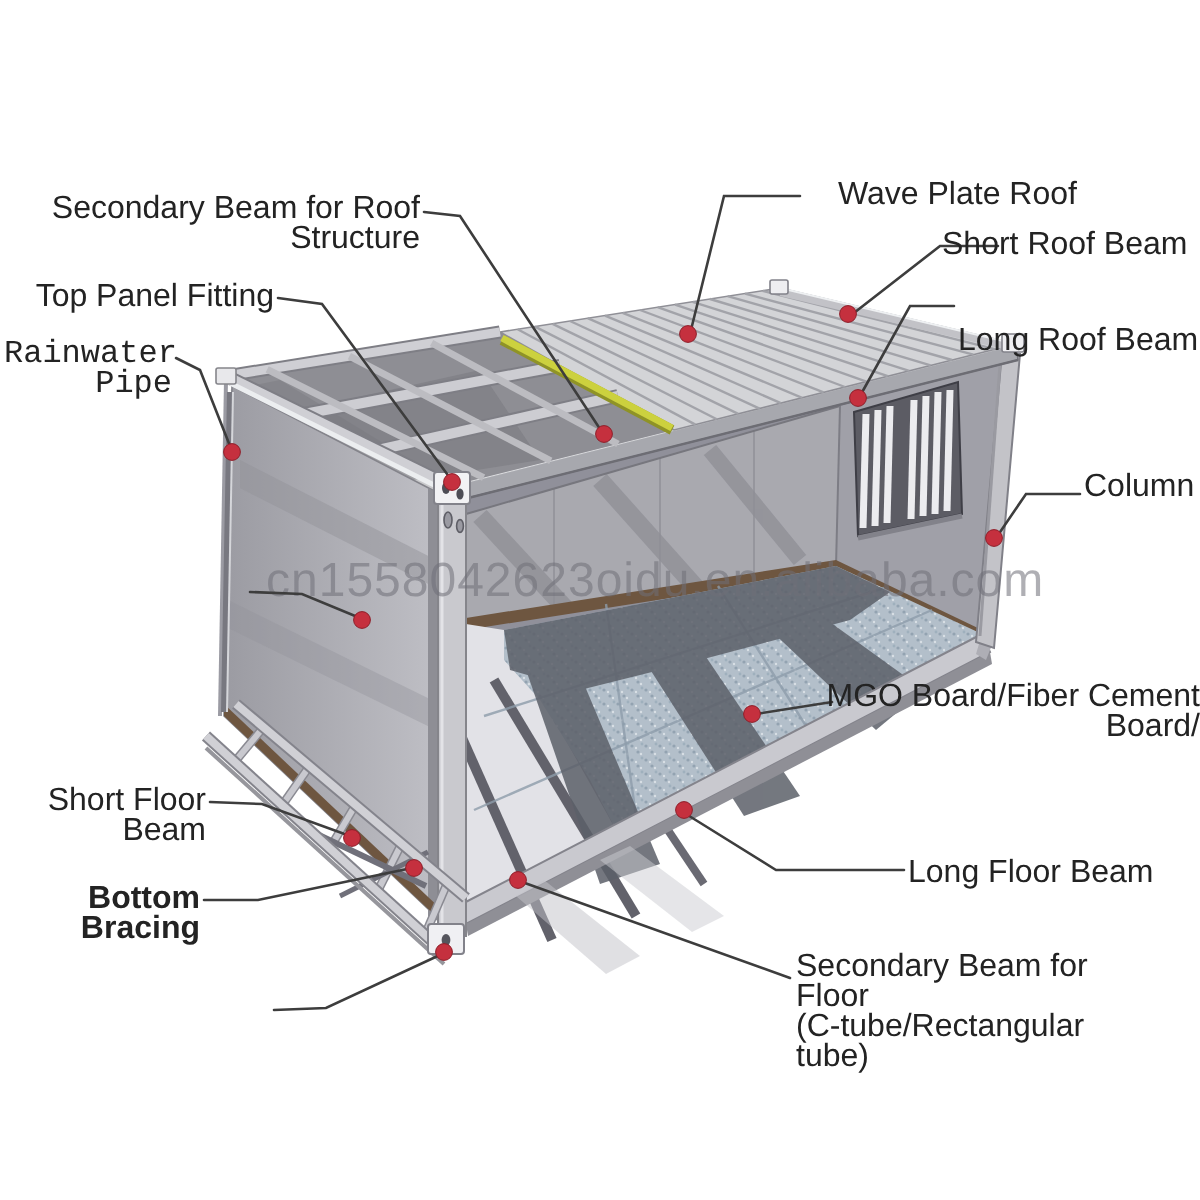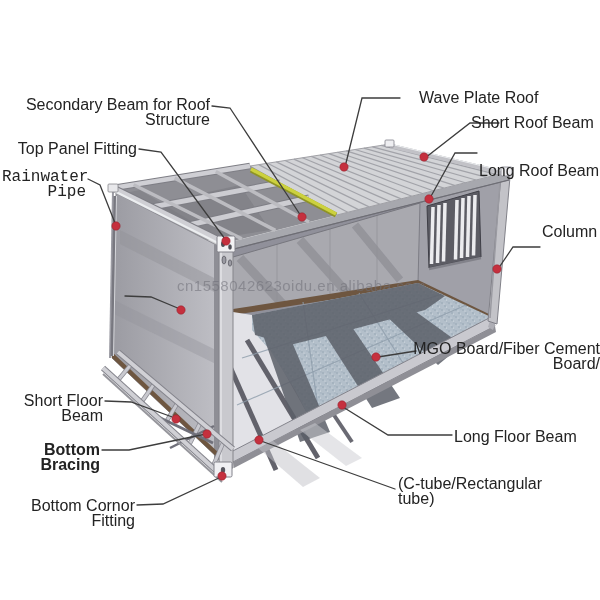--- a/index.html
+++ b/index.html
@@ -1,21 +1,21 @@
 <!DOCTYPE html>
 <html><head>
 <meta charset="utf-8">
 <style>
   html,body{margin:0;padding:0;background:#fff;}
   #stage{position:relative;width:600px;height:600px;background:#ffffff;overflow:hidden;
          font-family:"Liberation Sans", sans-serif;}
   #diagram, #annot{position:absolute;left:0;top:0;}
   #diagram{z-index:1;}
-  #watermark{position:absolute;left:133px;top:277px;z-index:5;font-size:15px;
-             color:#6f6f78;opacity:0.55;letter-spacing:0.5px;white-space:nowrap;margin-left:44px;}
+  #watermark{position:absolute;left:133px;top:277px;z-index:5;font-size:24px;
+             color:#6f6f78;opacity:0.55;letter-spacing:0.5px;white-space:nowrap;}
   #annot{z-index:10;pointer-events:none;}
   .lbl{position:absolute;z-index:20;font-size:16px;color:#232323;line-height:15px;}
   .lbl.r{text-align:right;}
   .lbl.nw{white-space:nowrap;}
   .lbl .ln{display:block;}
   #lbl-mgo{text-align:right;}
 </style>
 </head>
 <body>
 
@@ -258,30 +258,30 @@
       <circle cx="342" cy="405" r="4.2"></circle>
         <circle cx="259" cy="440" r="4.2"></circle>
     </g>
   </svg>
 
   <div class="lbl r" style="left:8px;top:97px;width:202px;">Secondary Beam for Roof Structure</div>
   <div class="lbl r" style="left:17px;top:141px;width:120px;">Top Panel Fitting</div>
   <div class="lbl r" style="left:2px;top:170px;width:84px;font-family:Liberation Mono, monospace;">Rainwater Pipe</div>
   <div class="lbl r" style="left:3px;top:393px;width:100px;">Short Floor Beam</div>
   <div class="lbl r" style="left:8px;top:442px;width:92px;font-weight:bold;">Bottom Bracing</div>
-  <div class="lbl r" style="left:13px;top:498px;width:122px;">Bottom Cornor Fitting</div>
 
   <div class="lbl nw" style="left:403px;top:90px;margin-left:16px;">Wave Plate Roof</div>
   <div class="lbl nw" style="left:471px;top:115px;">Short Roof Beam</div>
   <div class="lbl nw" style="left:479px;top:145px;margin-top:18px;">Long Roof Beam</div>
-  <div class="lbl nw" style="left:542px;top:224px;text-align:right;">Column</div>
+  <div class="lbl nw" style="left:542px;top:236px;text-align:right;">Column</div>
 
   <div class="lbl" id="lbl-mgo" style="left:410px;top:341px;width:190px;">
     <span class="ln">MGO Board/Fiber Cement Board/</span>
   </div>
 
   <div class="lbl nw" style="left:454px;top:429px;">Long Floor Beam</div>
 
   <div class="lbl" style="left:398px;top:476px;width:180px;">
+    <span class="ln">Secondary Beam for Floor</span>
     <span class="ln">(C-tube/Rectangular tube)</span>
   </div>
 
 </div>
 
 </body></html>

